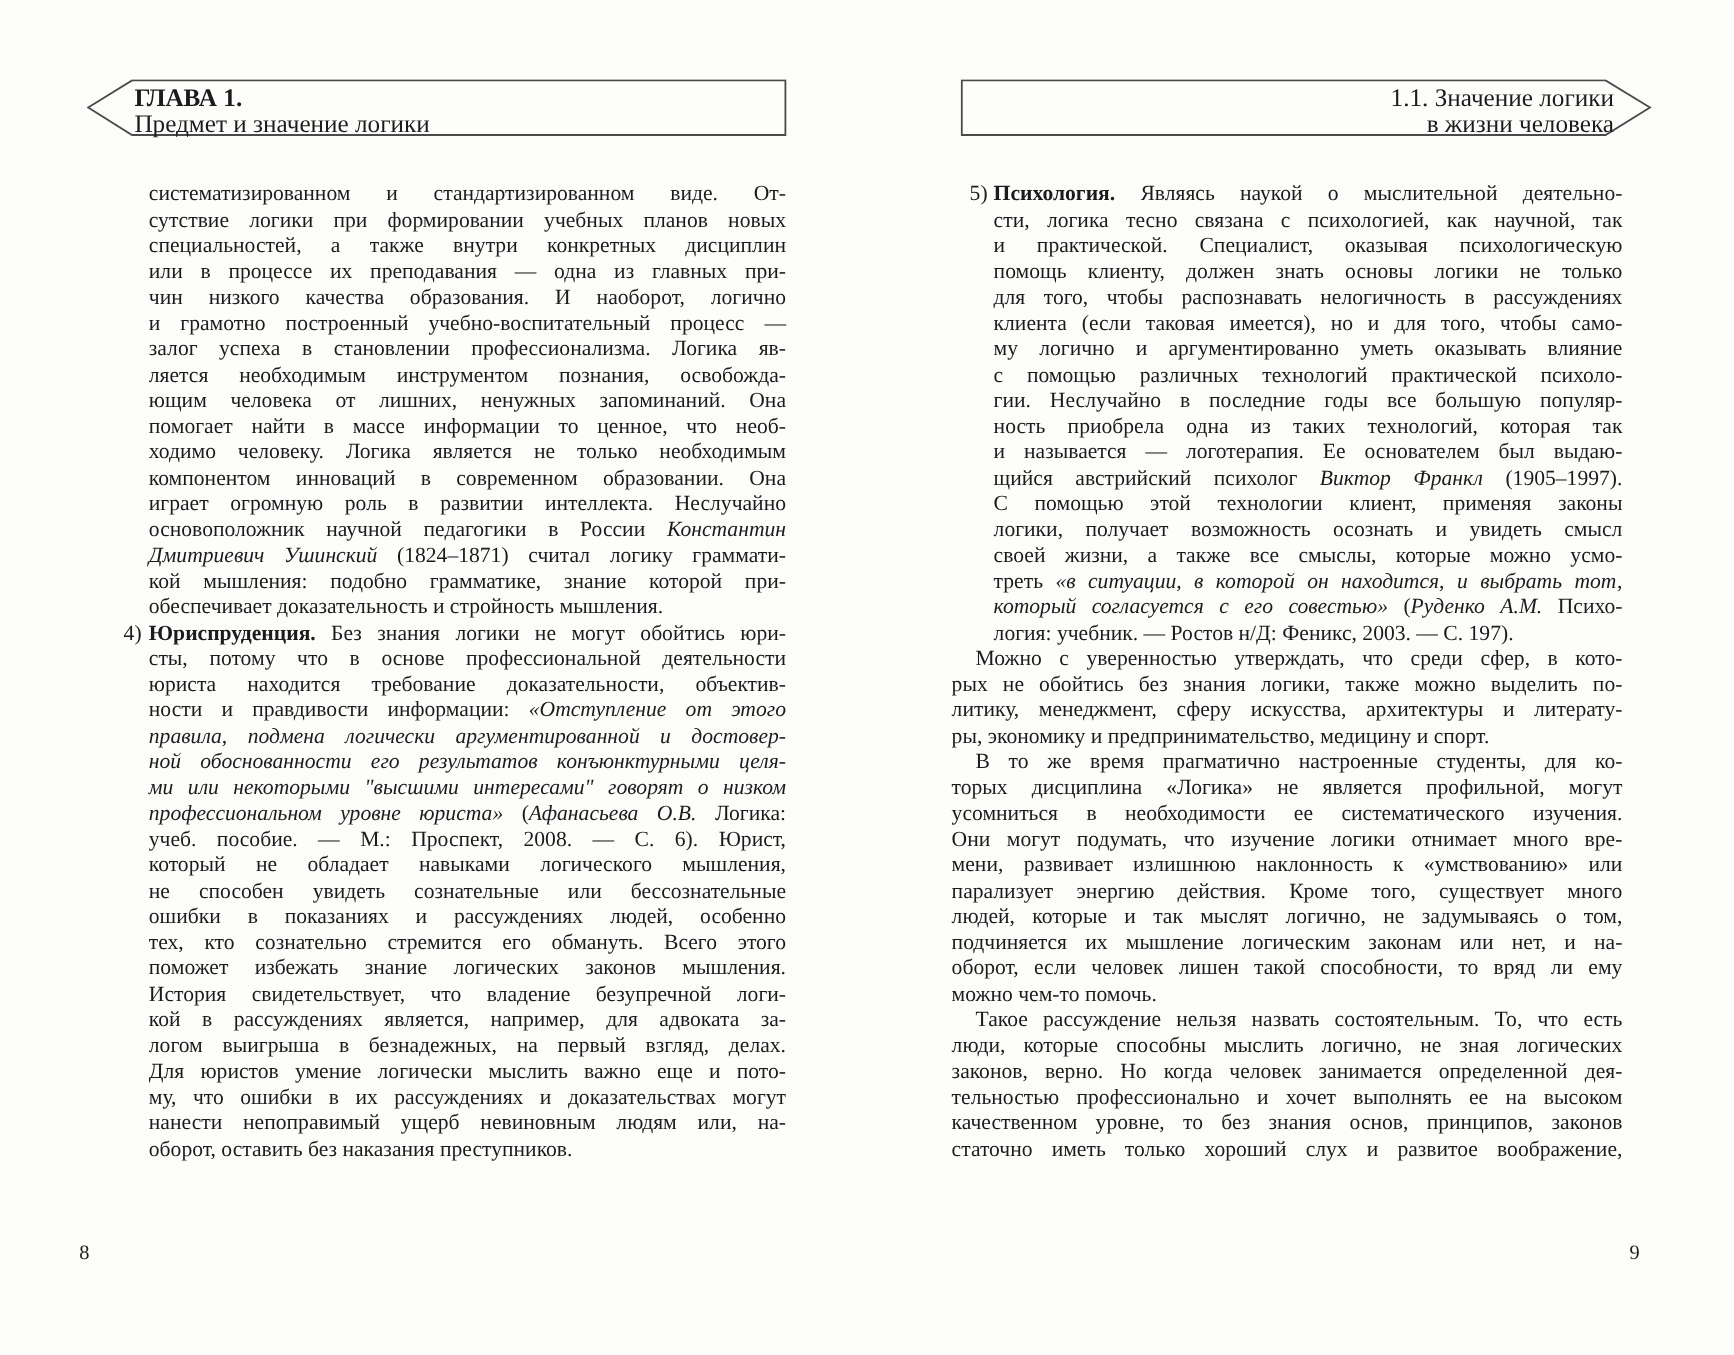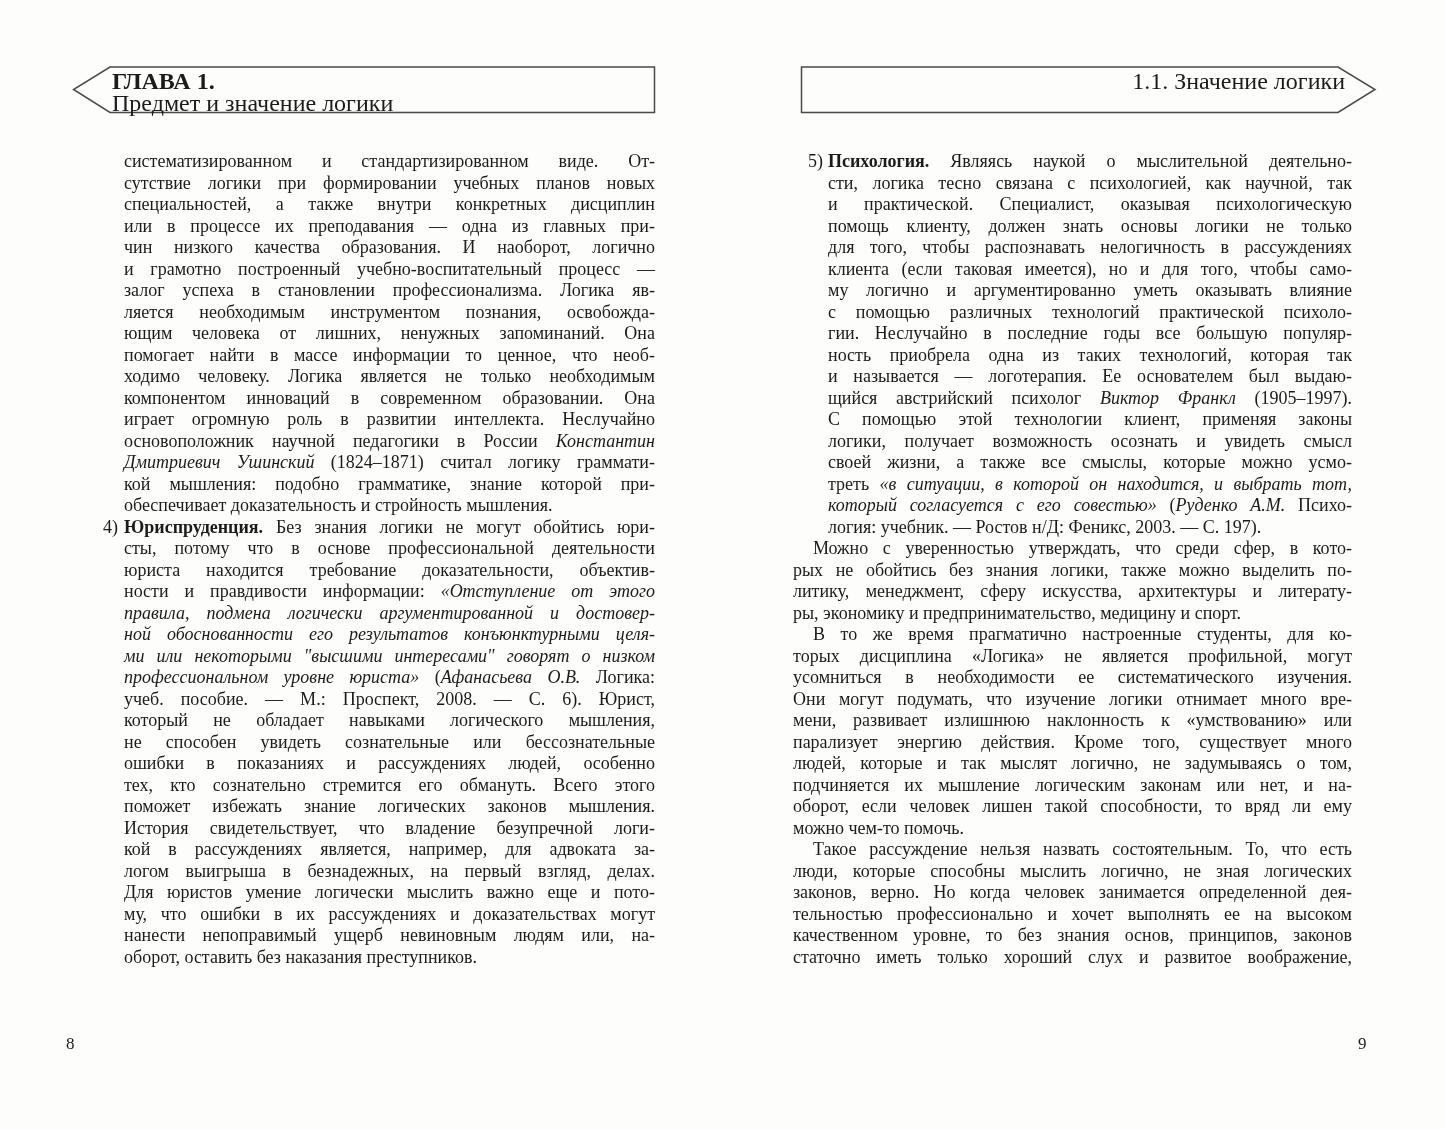--- a/index.html
+++ b/index.html
@@ -4,21 +4,21 @@
 <style>
   html,body{margin:0;padding:0;}
   body{
     width:1445px;height:1129px;position:relative;
     background:#fdfdfc;overflow:hidden;
     font-family:"Liberation Serif","DejaVu Serif",serif;
     color:#1b1b1b;
   }
   .page{position:absolute;top:0;height:1129px;}
   .tab-shape{position:absolute;}
-  .hdr-text{position:absolute;font-size:24px;line-height:22px;}
+  .hdr-text{position:absolute;font-size:21px;line-height:22px;}
   .hdr-title{font-weight:bold;}
   .hdr-right{text-align:right;}
   .column{position:absolute;font-size:18px;line-height:21.5px;}
   .block{position:relative;}
   .block.continuation{padding-left:21px;}
   .col-left .block.list_item{padding-left:21px;}
   .col-right .block.list_item{padding-left:35px;}
   .marker{position:absolute;top:0;}
   .col-left .marker{left:0;}
   .col-right .marker{left:15px;}
@@ -88,20 +88,21 @@
     </div>
   <div class="folio" style="left:66px;">8</div>
 </div>
 
 <div class="page" style="left:722px;width:723px;">
   <svg class="tab-shape" style="left:78px;top:66px;" width="577" height="48" viewBox="0 0 577 48">
     <polygon points="1.5,1 538,1 575,23.5 538,46.5 1.5,46.5" fill="#fdfdfc" stroke="#4a4a4a" stroke-width="1.5"></polygon>
   </svg>
   <div class="hdr-text hdr-right" style="left:78px;top:70px;width:533px;padding-left:12px;">
     <div>1.1. Значение логики</div>
+    <div>в жизни человека</div>
   </div>
   <div class="column col-right" style="left:71px;top:151px;width:559px;">
       <div class="block list_item">
         <span class="marker">5)</span>
         <div class="line"><span class="s-b">Психология.</span><span> Являясь наукой о мыслительной деятельно-</span></div>
         <div class="line"><span>сти, логика тесно связана с психологией, как научной, так</span></div>
         <div class="line"><span>и практической. Специалист, оказывая психологическую</span></div>
         <div class="line"><span>помощь клиенту, должен знать основы логики не только</span></div>
         <div class="line"><span>для того, чтобы распознавать нелогичность в рассуждениях</span></div>
         <div class="line"><span>клиента (если таковая имеется), но и для того, чтобы само-</span></div>

